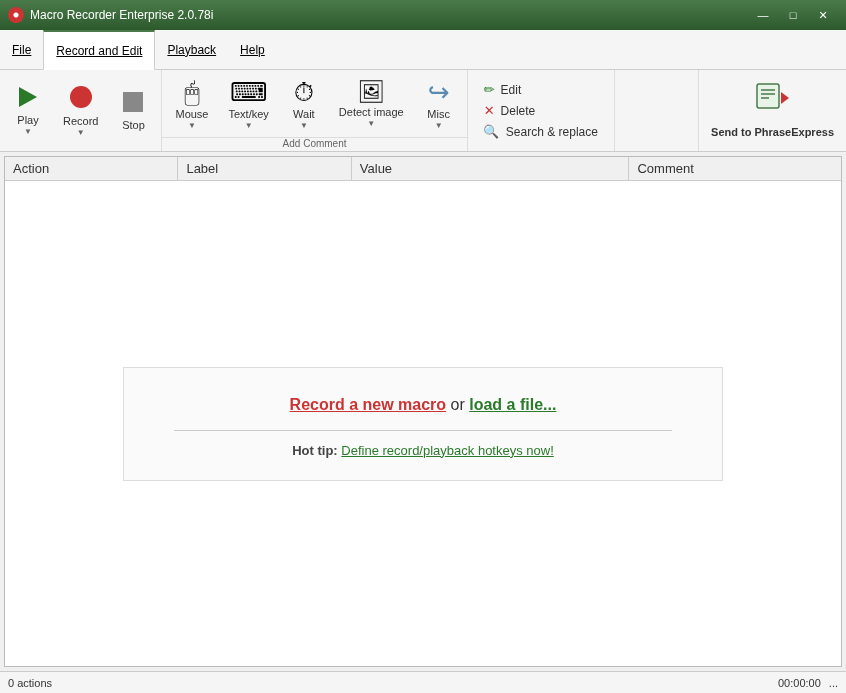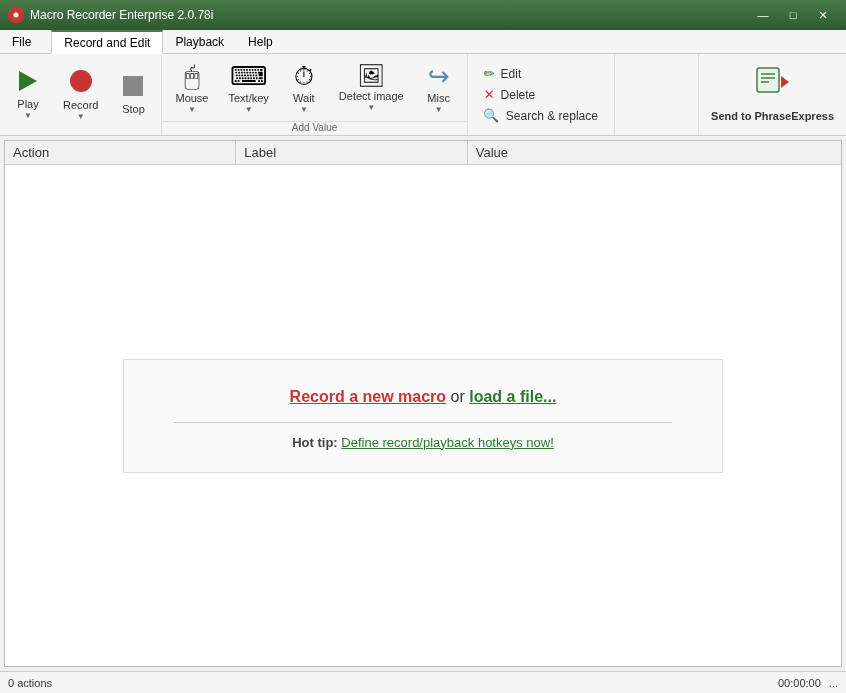--- a/index.html
+++ b/index.html
@@ -59,42 +59,42 @@
       cursor: pointer;
       display: flex;
       align-items: center;
       justify-content: center;
       font-size: 11px;
     }
 
     
     #menu-bar {
       background: #f5f5f5;
-      height: 24px;
+      height: 40px;
       display: flex;
       align-items: stretch;
       border-bottom: 1px solid #ccc;
       flex-shrink: 0;
+      text-decoration: underline;
     }
     .menu-item {
       padding: 0 12px;
       display: flex;
       align-items: center;
       cursor: pointer;
       font-size: 12px;
       color: #000;
     }
     .menu-item.active {
       background: white;
       border-top: 2px solid #4a7a4a;
       border-left: 1px solid #ccc;
       border-right: 1px solid #ccc;
       border-bottom: 1px solid white;
       margin-bottom: -1px;
-      margin-left: 8px;
     }
 
     
     #toolbar {
       background: #f5f5f5;
       border-bottom: 1px solid #ccc;
       display: flex;
       align-items: stretch;
       flex-shrink: 0;
       min-height: 75px;
@@ -372,21 +372,21 @@
         <div class="toolbar-btn-icon" style="font-size:22px;">🖼</div>
         <div class="toolbar-btn-label">Detect image</div>
         <div class="arrow-down">▼</div>
       </div>
       <div class="toolbar-btn">
         <div class="toolbar-btn-icon" style="font-size:26px; color:#5a8ab0;">↪</div>
         <div class="toolbar-btn-label">Misc</div>
         <div class="arrow-down">▼</div>
       </div>
     </div>
-    <div class="toolbar-group-label">Add Value</div>
+    <div class="toolbar-group-label">Add Comment</div>
   </div>
 
   <div class="toolbar-section-wrapper" style="padding: 6px 8px; justify-content: center;">
     <div class="toolbar-section-buttons" style="flex-direction: column; gap: 2px; align-items: flex-start;">
       <div class="toolbar-right-item">
         <span class="toolbar-right-icon edit-icon">✏</span>
         <span class="toolbar-right-label">Edit</span>
       </div>
       <div class="toolbar-right-item">
         <span class="toolbar-right-icon delete-icon">✕</span>
@@ -418,20 +418,21 @@
   </div>
 
 </div>
 
 <div id="content-area">
 
   <div id="table-header">
     <div class="table-col table-col-action">Action</div>
     <div class="table-col table-col-label">Label</div>
     <div class="table-col table-col-value">Value</div>
+    <div class="table-col table-col-comment">Comment</div>
   </div>
 
   <div id="table-body">
     <div id="center-card">
       <div id="center-card-line1">
         <a class="link-red">Record a new macro</a>
         <span class="link-text"> or </span>
         <a class="link-green">load a file...</a>
       </div>
       <hr id="center-divider">

